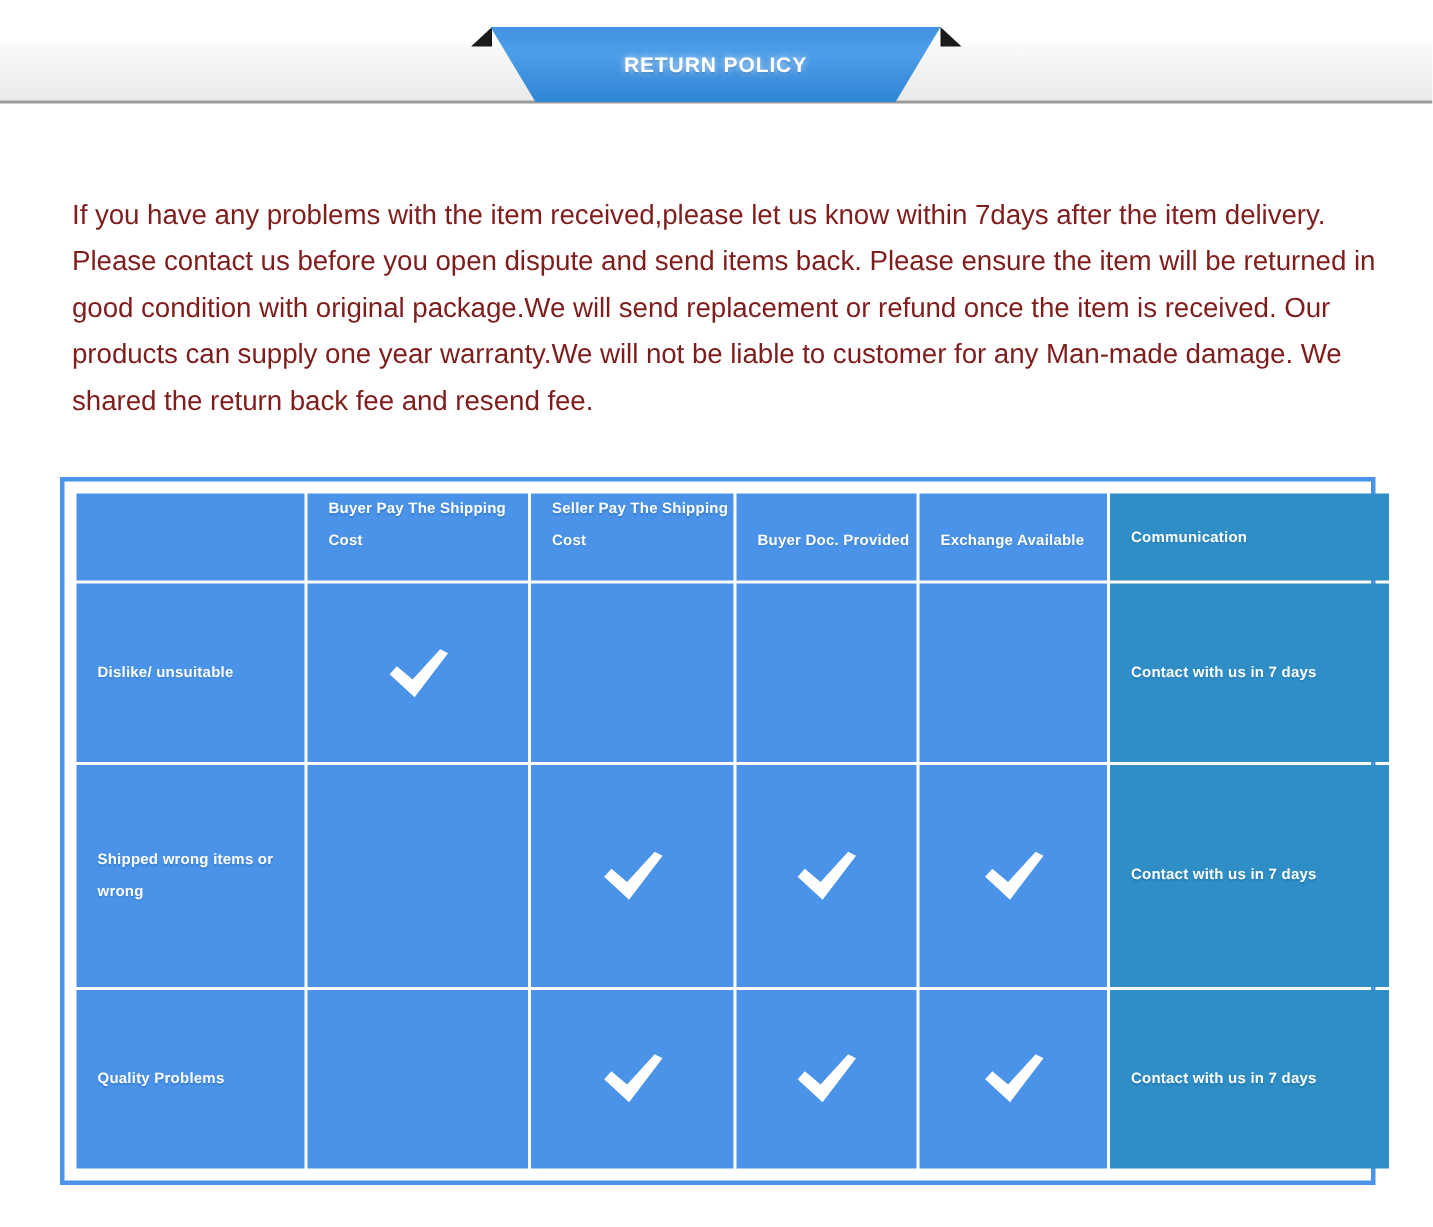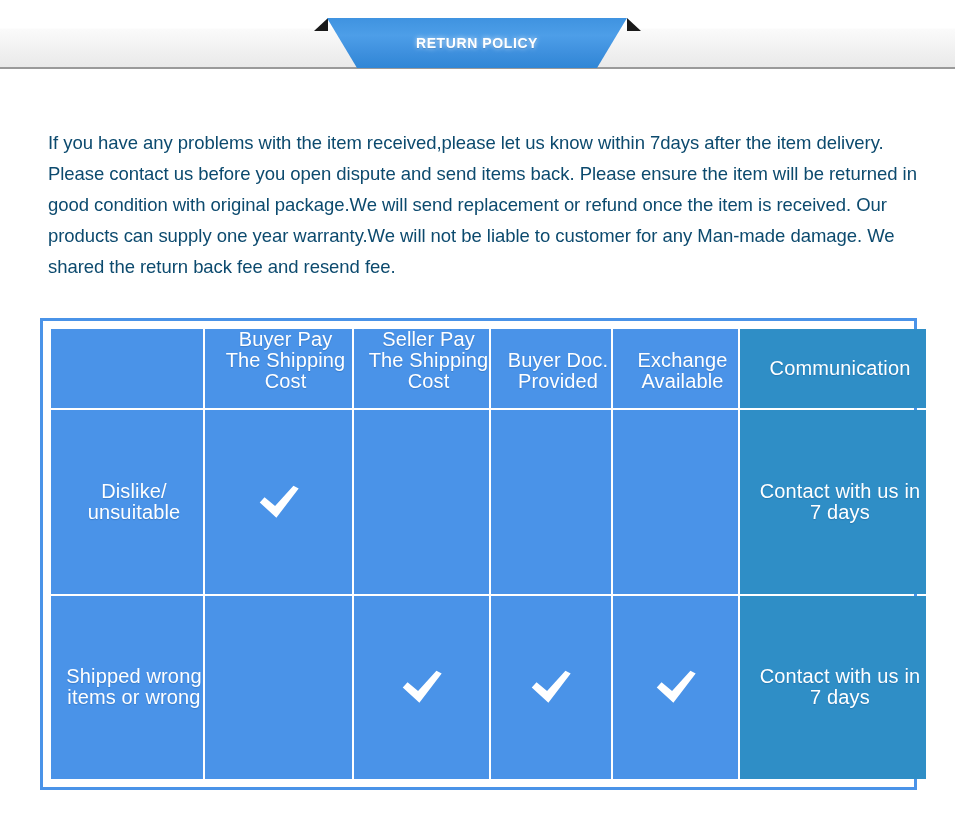--- a/index.html
+++ b/index.html
@@ -81,21 +81,21 @@
   }
 
   
   .policy-text {
     position: absolute;
     left: 48px;
     top: 108px;
     width: 872px;
     font-size: 18.5px;
     line-height: 31px;
-    color: #0c4a6e;
+    color: #7f1d1d;
     letter-spacing: -0.05px;
   }
 
   
   .table-frame {
     position: absolute;
     left: 40px;
     top: 318px;
     width: 877px;
     height: 472px;
@@ -109,26 +109,25 @@
     height: 100%;
     border-collapse: separate;
     border-spacing: 2px;
     table-layout: fixed;
   }
   table.policy-table td {
     background: #4a93e8;
     color: #ffffff;
     vertical-align: middle;
     padding: 0 0 0 14px;
-    font-size: 20px;
-    font-weight: normal;
+    font-size: 10px;
+    font-weight: bold;
     line-height: 21px;
     letter-spacing: 0.15px;
     text-shadow: 0 1px 1px rgba(0,60,120,0.25);
-    text-align: center;
   }
   table.policy-table td.comm-col {
     background: #2f8ec6;
   }
   thead td {
     vertical-align: bottom !important;
     padding-bottom: 16px !important;
   }
   thead td.corner-cell { padding: 0 !important; }
   thead td.comm-col {
@@ -207,15 +206,29 @@
                 <path d="M2 19.5 L7.5 13.5 L19.5 23.5 L40.5 0.5 L46.5 3.5 L21 37 Z" fill="#ffffff"></path>
               </svg></span></td>
           <td class="check-cell"><span><svg class="check-mark" viewBox="0 0 48 38" xmlns="http://www.w3.org/2000/svg" aria-hidden="true">
                 <path d="M2 19.5 L7.5 13.5 L19.5 23.5 L40.5 0.5 L46.5 3.5 L21 37 Z" fill="#ffffff"></path>
               </svg></span></td>
           <td class="check-cell"><span><svg class="check-mark" viewBox="0 0 48 38" xmlns="http://www.w3.org/2000/svg" aria-hidden="true">
                 <path d="M2 19.5 L7.5 13.5 L19.5 23.5 L40.5 0.5 L46.5 3.5 L21 37 Z" fill="#ffffff"></path>
               </svg></span></td>
           <td class="comm-col">Contact with us in 7 days</td>
         </tr>
+        <tr>
+          <td>Quality Problems</td>
+          <td class="check-cell"></td>
+          <td class="check-cell"><span><svg class="check-mark" viewBox="0 0 48 38" xmlns="http://www.w3.org/2000/svg" aria-hidden="true">
+                <path d="M2 19.5 L7.5 13.5 L19.5 23.5 L40.5 0.5 L46.5 3.5 L21 37 Z" fill="#ffffff"></path>
+              </svg></span></td>
+          <td class="check-cell"><span><svg class="check-mark" viewBox="0 0 48 38" xmlns="http://www.w3.org/2000/svg" aria-hidden="true">
+                <path d="M2 19.5 L7.5 13.5 L19.5 23.5 L40.5 0.5 L46.5 3.5 L21 37 Z" fill="#ffffff"></path>
+              </svg></span></td>
+          <td class="check-cell"><span><svg class="check-mark" viewBox="0 0 48 38" xmlns="http://www.w3.org/2000/svg" aria-hidden="true">
+                <path d="M2 19.5 L7.5 13.5 L19.5 23.5 L40.5 0.5 L46.5 3.5 L21 37 Z" fill="#ffffff"></path>
+              </svg></span></td>
+          <td class="comm-col">Contact with us in 7 days</td>
+        </tr>
       </tbody>
   </table>
 </div>
 
 </body></html>

